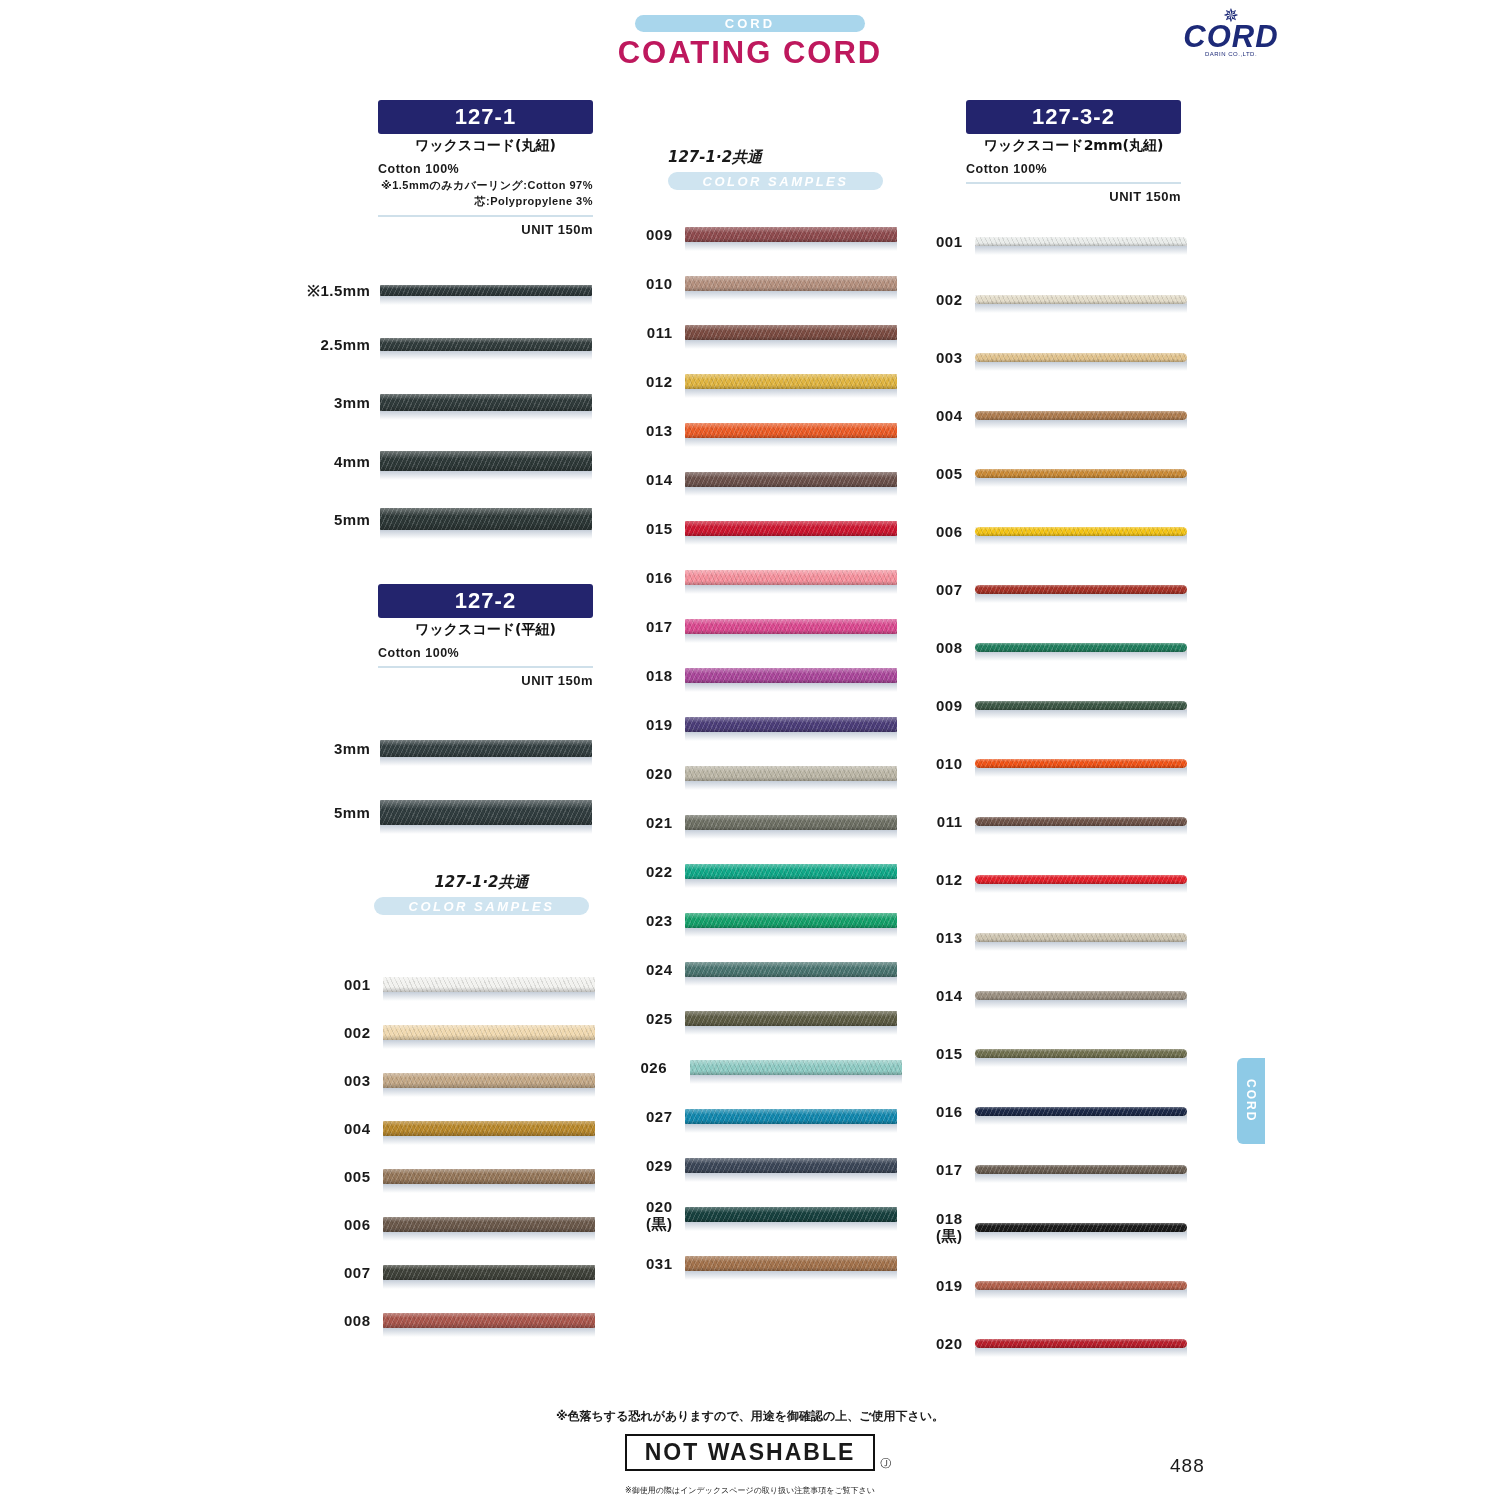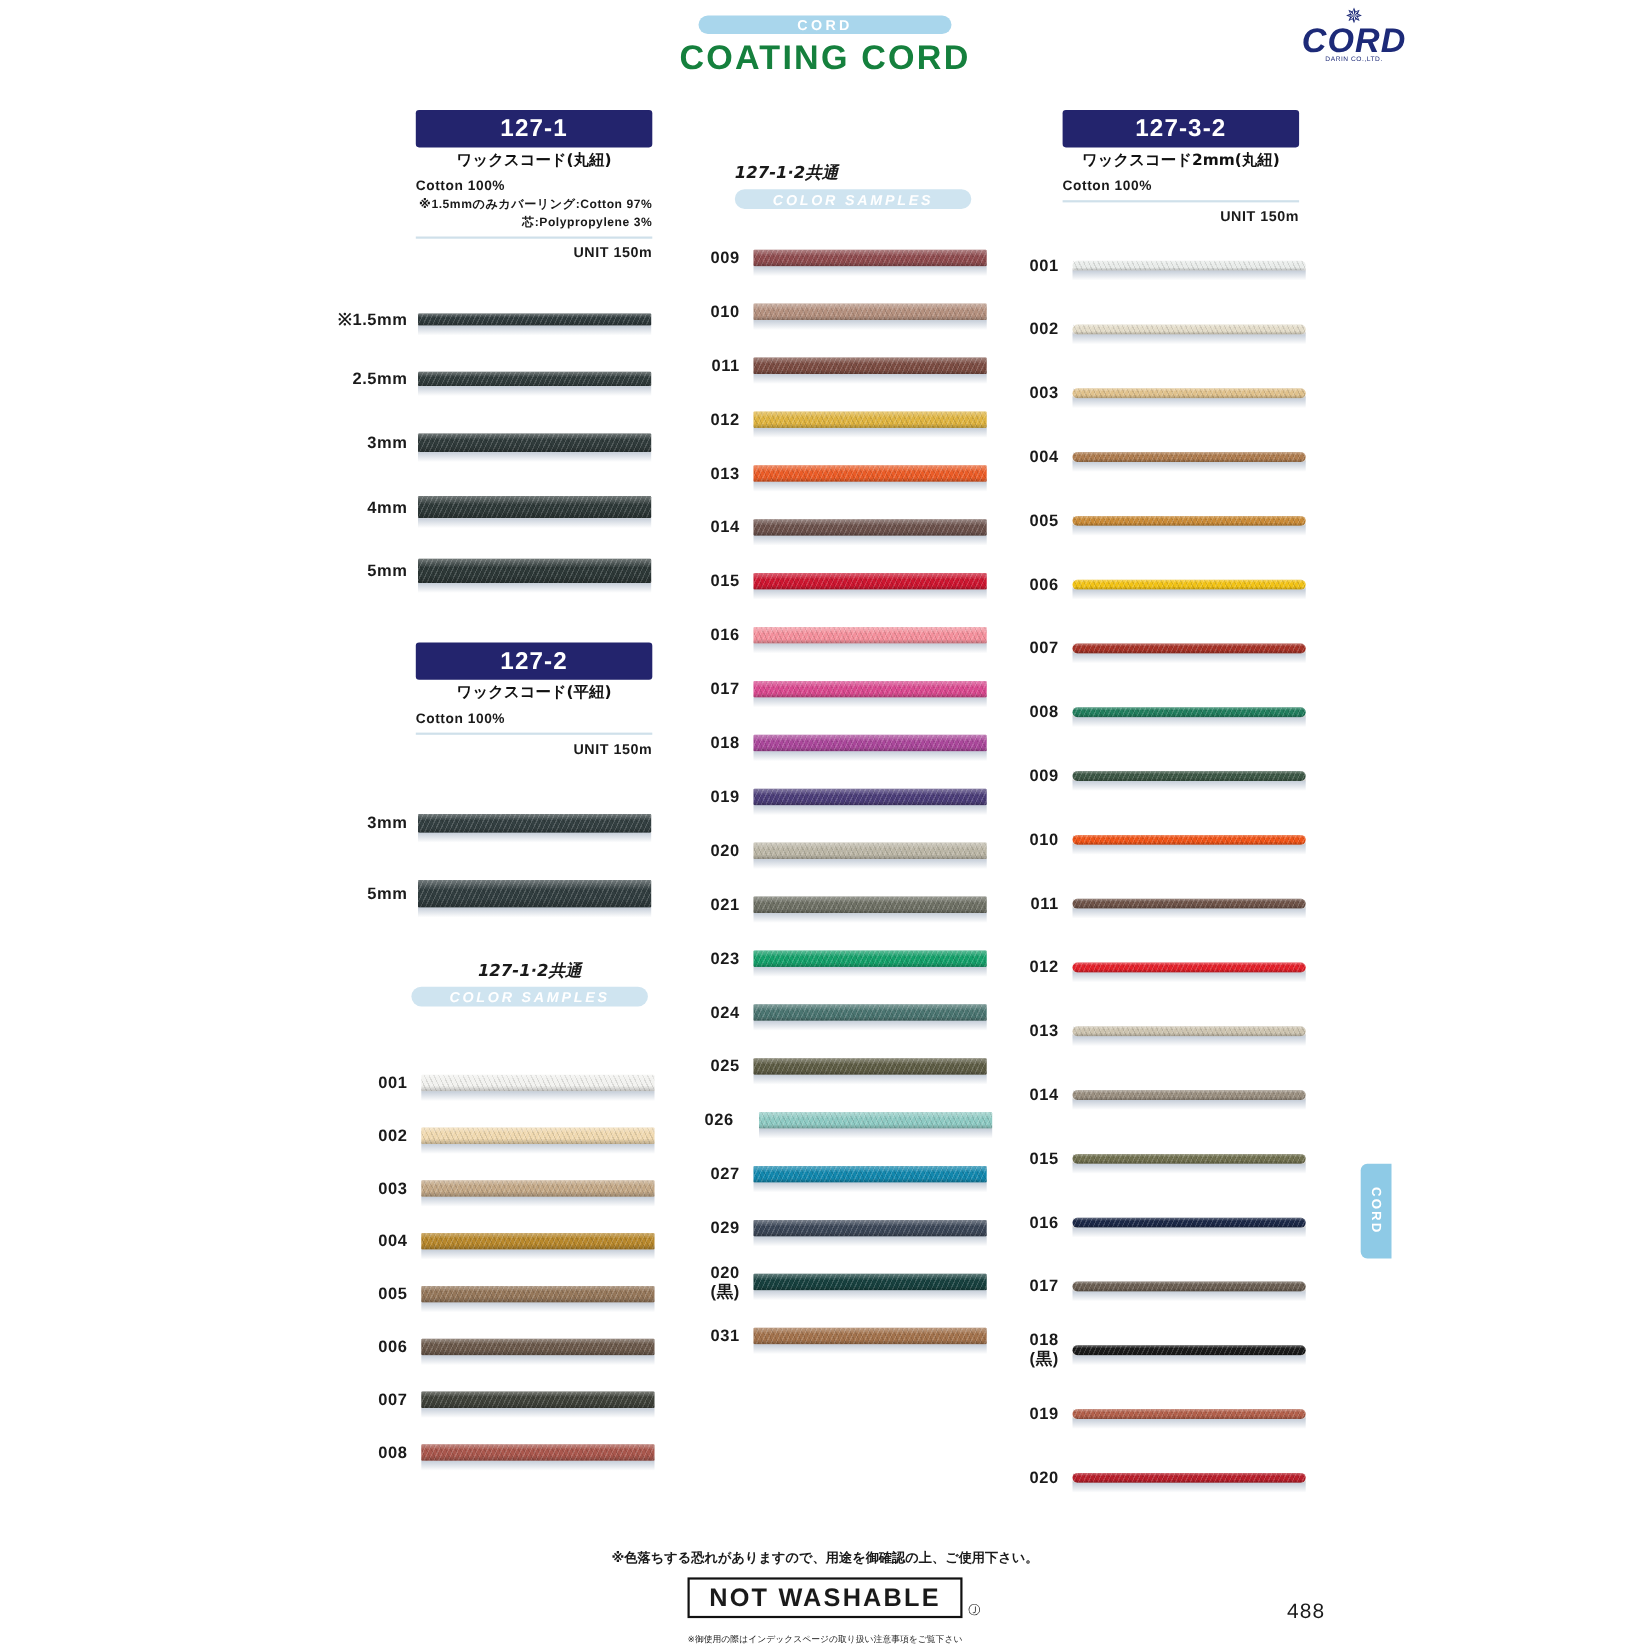--- a/index.html
+++ b/index.html
@@ -15,21 +15,21 @@
 
   
   .hdr{position:absolute;left:0;top:14px;width:1500px;text-align:center;}
   .cord-pill{
     display:inline-block;width:230px;height:17px;border-radius:9px;
     background:#a9d6ec;color:#ffffff;font-size:13px;font-weight:bold;
     letter-spacing:3px;line-height:17px;text-align:center;
   }
   .coating-cord{
     margin-top:3px;font-size:31px;font-weight:bold;letter-spacing:2px;
-    color:#15803d;font-family:"Liberation Sans",sans-serif;
+    color:#be185d;font-family:"Liberation Sans",sans-serif;
   }
 
   
   .logo{position:absolute;left:1176px;top:8px;width:110px;text-align:center;color:#1d2a78;}
   .logo .sun{font-size:19px;line-height:15px;}
   .logo .nm{font-size:31px;font-weight:bold;letter-spacing:1px;line-height:28px;font-style:italic;}
   .logo .sub{font-size:6px;letter-spacing:.5px;}
 
   
   .side-tab{
@@ -441,20 +441,30 @@
         <div class="lbl" style="width: 52px;">021</div>
         <div class="swatch-cell" style="width: 224px; padding-left: 12px;">
           <div class="swatch" style="width: 212px; height: 15px; background: rgb(110, 112, 100);">
             <i></i>
             <b></b>
             <u></u>
           </div>
         </div>
       </div>
       <div class="row" style="height: 49px;">
+        <div class="lbl" style="width: 52px;">022</div>
+        <div class="swatch-cell" style="width: 224px; padding-left: 12px;">
+          <div class="swatch" style="width: 212px; height: 15px; background: rgb(17, 168, 136);">
+            <i></i>
+            <b></b>
+            <u></u>
+          </div>
+        </div>
+      </div>
+      <div class="row" style="height: 49px;">
         <div class="lbl" style="width: 52px;">023</div>
         <div class="swatch-cell" style="width: 224px; padding-left: 12px;">
           <div class="swatch" style="width: 212px; height: 15px; background: rgb(21, 160, 106);">
             <i></i>
             <b></b>
             <u></u>
           </div>
         </div>
       </div>
       <div class="row" style="height: 49px;">

